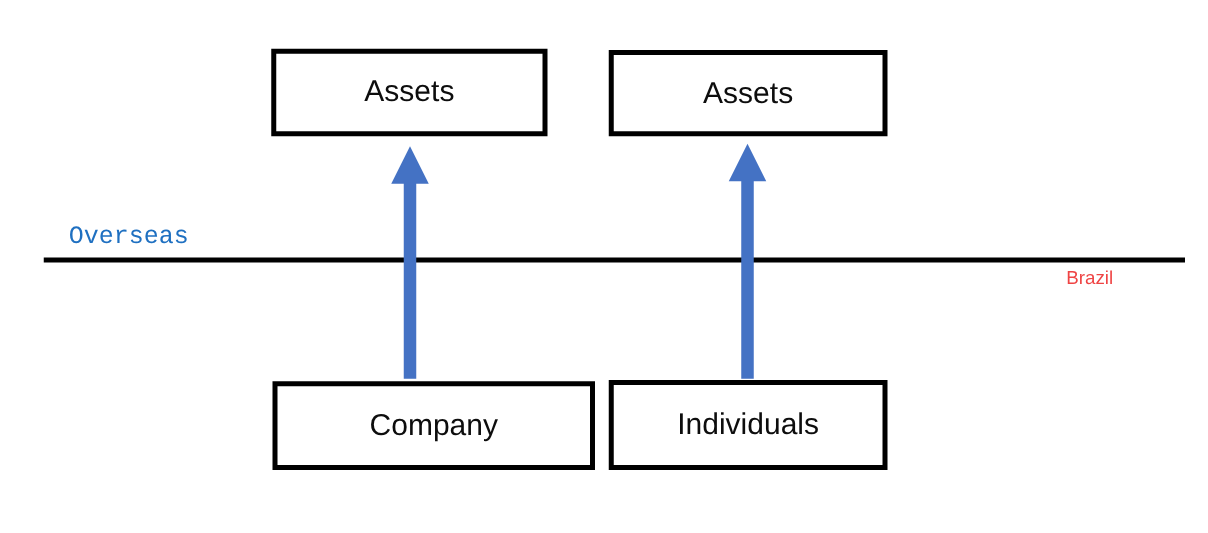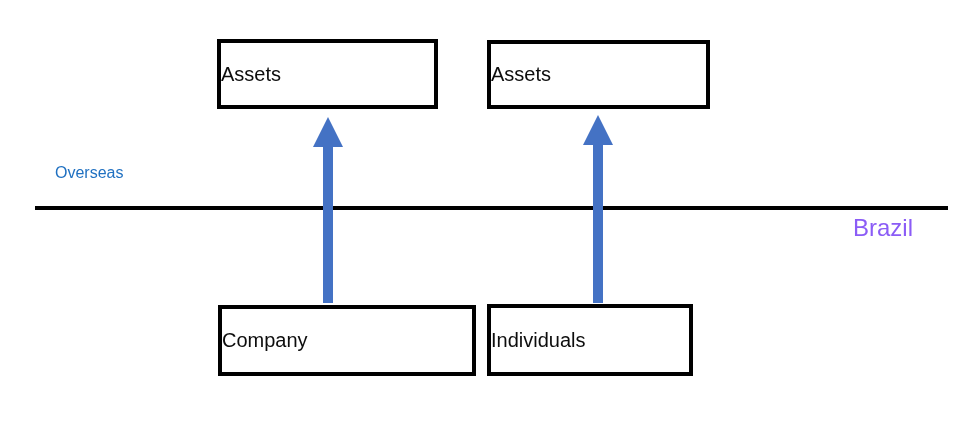--- a/index.html
+++ b/index.html
@@ -11,47 +11,49 @@
     font-family: "Liberation Sans", sans-serif;
     overflow: hidden;
   }
   .entity-box {
     position: absolute;
     box-sizing: border-box;
     border: 4px solid #000000;
     background: #ffffff;
     display: flex;
     align-items: center;
-    font-size: 20px;
+    justify-content: center;
+    font-size: 24px;
     color: #0d0d0d;
     z-index: 3;
   }
   #box-assets-left   { left: 217px; top: 39px;  width: 221px; height: 70px; }
   #box-assets-right  { left: 487px; top: 40px;  width: 223px; height: 69px; }
   #box-company       { left: 218px; top: 305px; width: 258px; height: 71px; }
-  #box-individuals   { left: 487px; top: 304px; width: 206px; height: 72px; }
+  #box-individuals   { left: 487px; top: 304px; width: 223px; height: 72px; }
   .divider-line {
     position: absolute;
     left: 35px; top: 206px;
     width: 913px; height: 4px;
     background: #000000;
     z-index: 1;
   }
   .label-overseas {
     position: absolute;
-    left: 55px; top: 164px;
-    font-size: 16px;
+    left: 55px; top: 178px;
+    font-size: 20px;
     color: #1F70C1;
     z-index: 2;
+    font-family: Liberation Mono, monospace;
   }
   .label-brazil {
     position: absolute;
     left: 853px; top: 214px;
-    font-size: 24px;
-    color: #8b5cf6;
+    font-size: 15px;
+    color: #ef4444;
     z-index: 2;
   }
   .arrows-layer {
     position: absolute;
     left: 0; top: 0;
     z-index: 2;
     pointer-events: none;
   }
 </style>
 </head>

